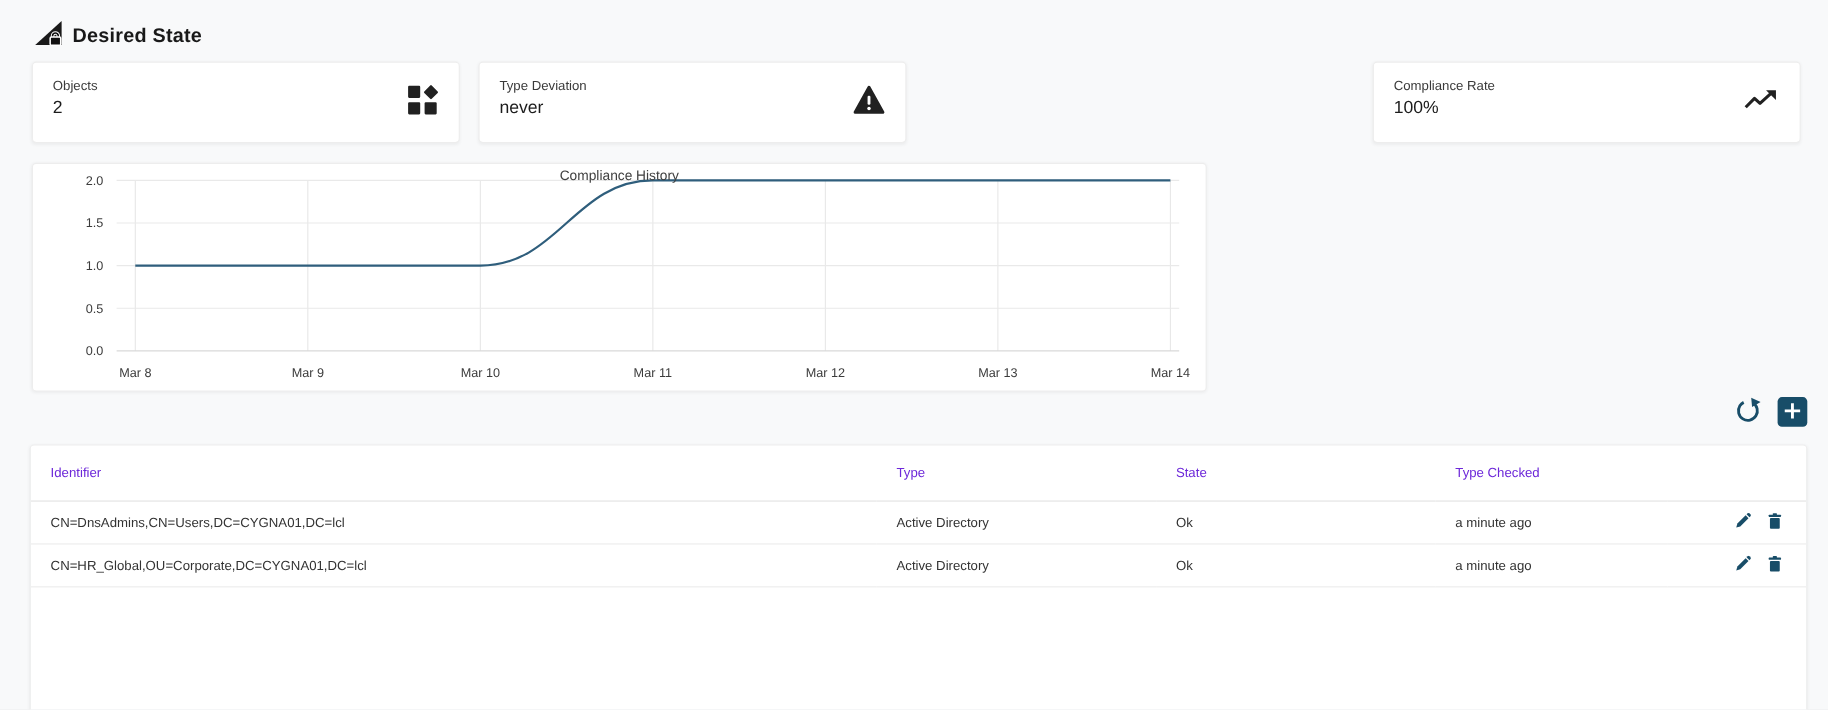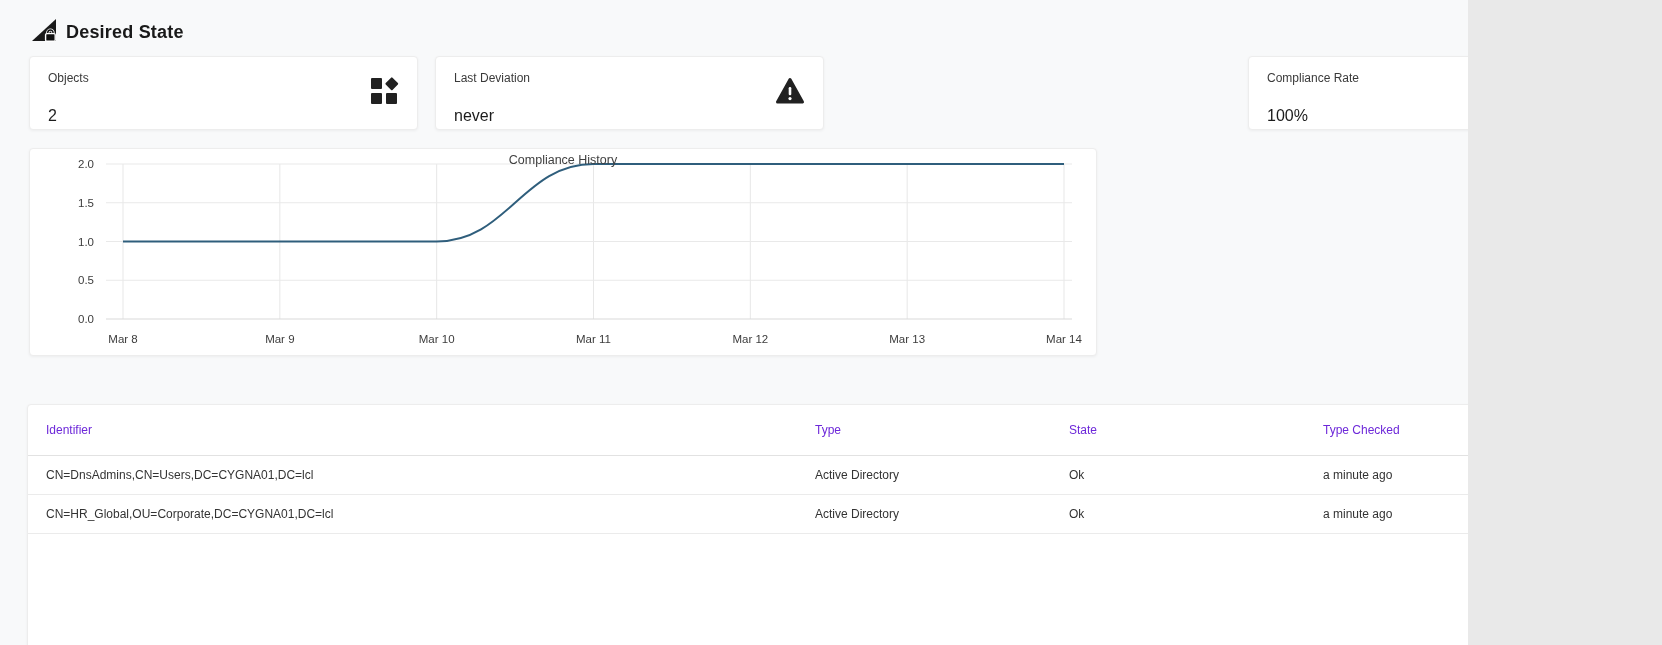--- a/index.html
+++ b/index.html
@@ -1,30 +1,30 @@
 <!DOCTYPE html>
 <html><head>
 <meta charset="utf-8">
 <style>
   * { margin:0; padding:0; box-sizing:border-box; }
   body { background:#e9e9e9; }
   .app {
-    position:relative; width:1468px; height:645px;
+    position:relative; width:1662px; height:645px;
     background:#f8f9fa; overflow:hidden;
     font-family:"Liberation Sans", sans-serif; color:#1f1f1f;
   }
   .page-header { position:absolute; left:30px; top:16px; display:flex; align-items:center; gap:8px; }
   .page-title { font-size:18px; font-weight:700; color:#191919; letter-spacing:.2px; }
 
   .card, .panel {
     position:absolute; background:#ffffff; border:1px solid #ededed;
     border-radius:4px; box-shadow:0 1px 3px rgba(0,0,0,.05);
   }
   .stat-card { top:56px; height:74px; width:389px; padding:13px 18px; display:flex; justify-content:space-between; align-items:center; }
-  .stat-text { display:flex; flex-direction:column; gap:22px; align-self:flex-start; padding-top:1px; }
+  .stat-text { display:flex; flex-direction:column; gap:5px; align-self:flex-start; padding-top:1px; }
   .stat-label { font-size:12px; color:#3a3a3a; }
   .stat-value { font-size:16px; color:#1c1c1c; }
   .stat-icon { flex:0 0 auto; }
 
   .chart-panel { left:29px; top:148px; width:1068px; height:208px; }
   .donut-panel { left:1103px; top:148px; width:540px; height:208px; }
   .chart-title {
     position:absolute; left:0; right:0; top:4px; text-align:center;
     font-size:12.5px; color:#404040; z-index:2; pointer-events:none;
   }
@@ -70,21 +70,21 @@
         <rect x="2" y="2" width="11" height="11" rx="1"></rect>
         <rect x="2" y="17" width="11" height="11" rx="1"></rect>
         <rect x="17" y="17" width="11" height="11" rx="1"></rect>
         <rect x="18" y="3" width="9.6" height="9.6" rx="1" transform="rotate(45 22.8 7.8)"></rect>
       </svg>
     </span>
   </div>
 
   <div class="card stat-card" style="left:435px">
     <div class="stat-text">
-      <span class="stat-label">Last Deviation</span>
+      <span class="stat-label">Type Deviation</span>
       <span class="stat-value">never</span>
     </div>
     <span class="stat-icon">
       <svg width="30" height="30" viewBox="0 0 30 30">
         <path d="M15,3.5 L27.5,26 L2.5,26 Z" fill="#212121" stroke="#212121" stroke-width="3" stroke-linejoin="round"></path>
         <rect x="13.7" y="11" width="2.6" height="8.2" rx="1.2" fill="#ffffff"></rect>
         <circle cx="15" cy="22.6" r="1.6" fill="#ffffff"></circle>
       </svg>
     </span>
   </div>

